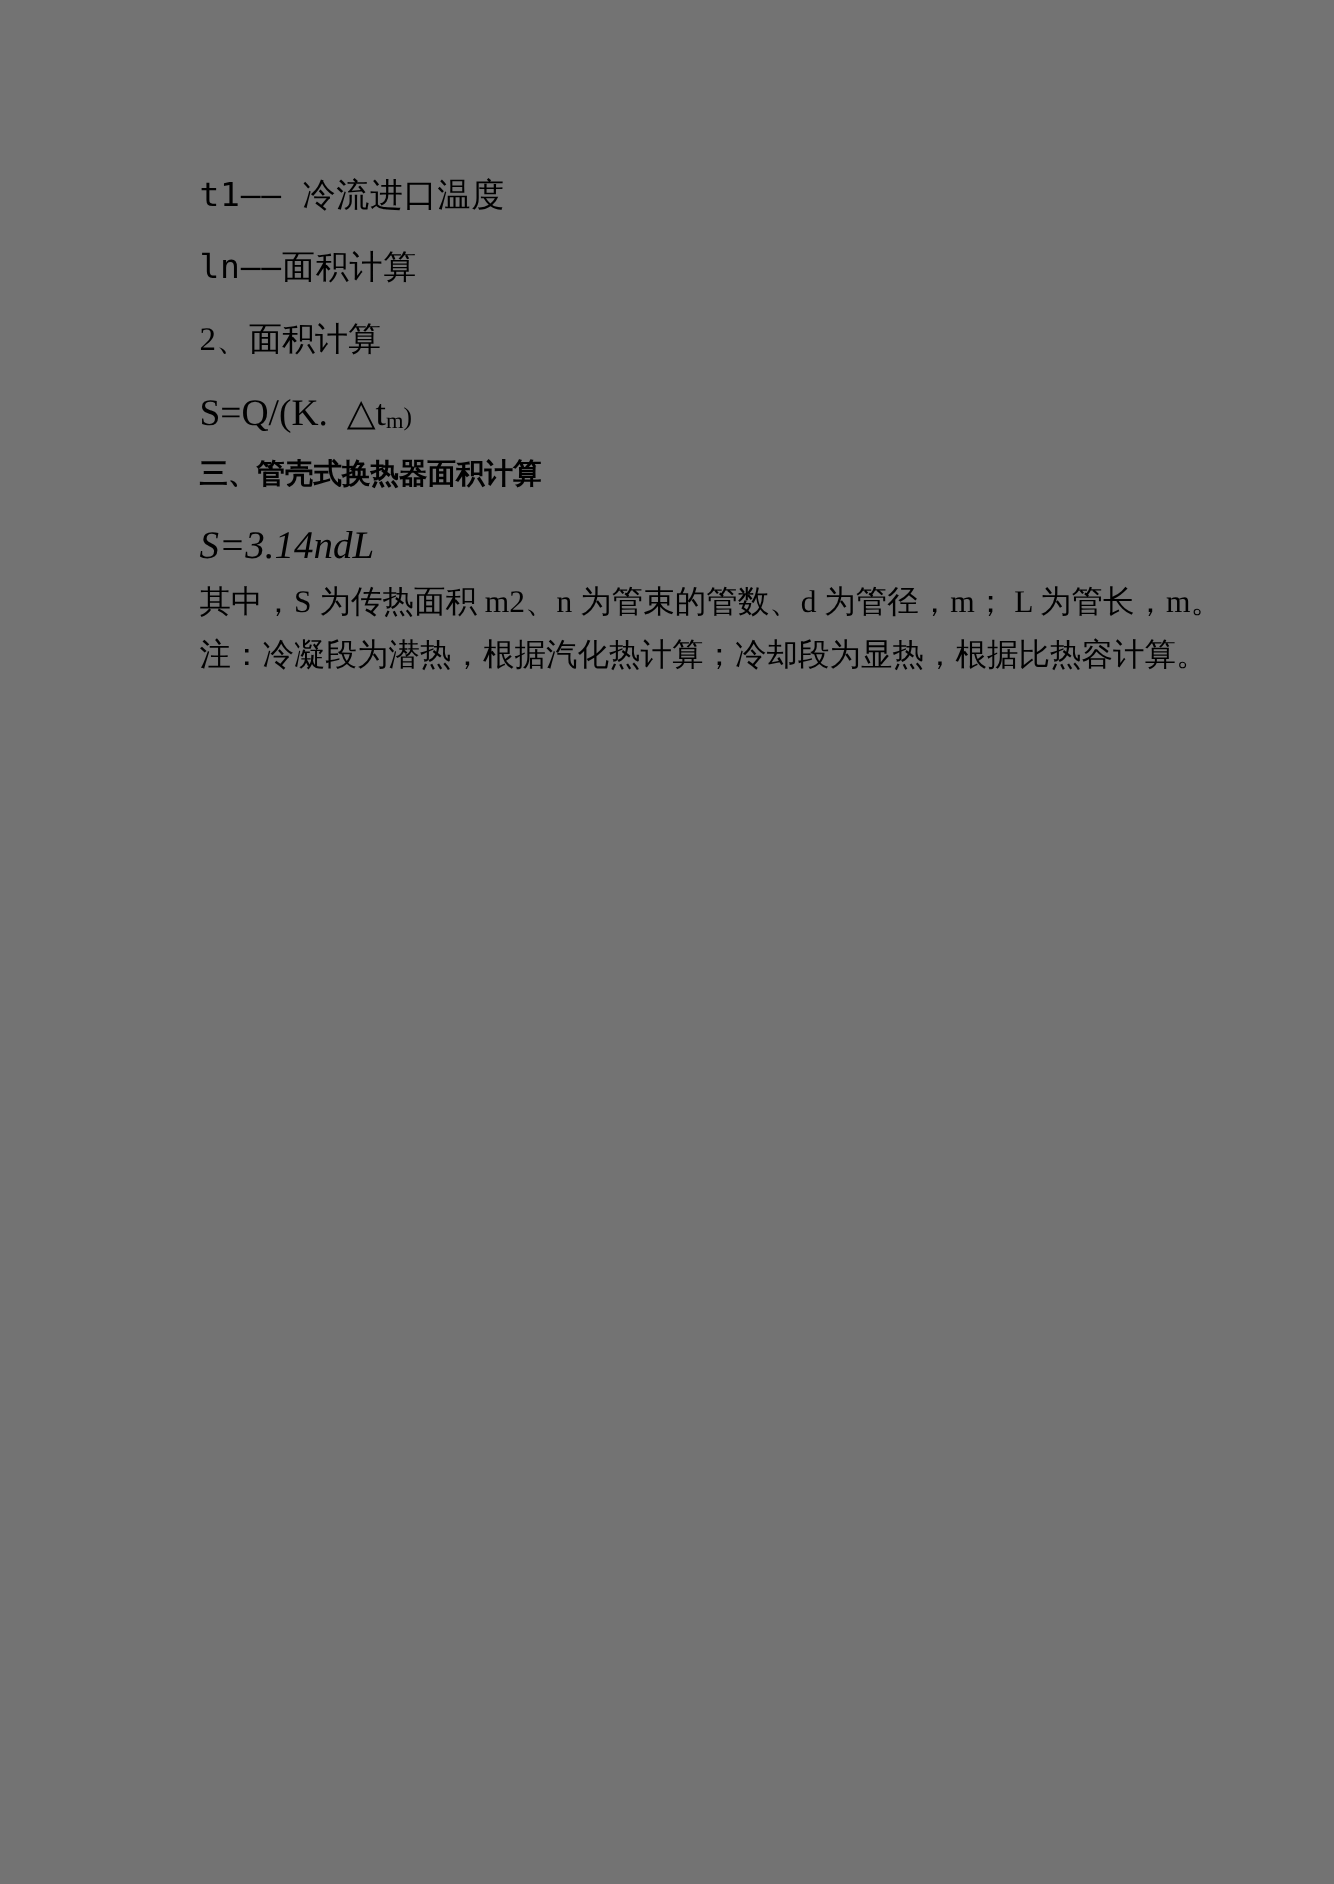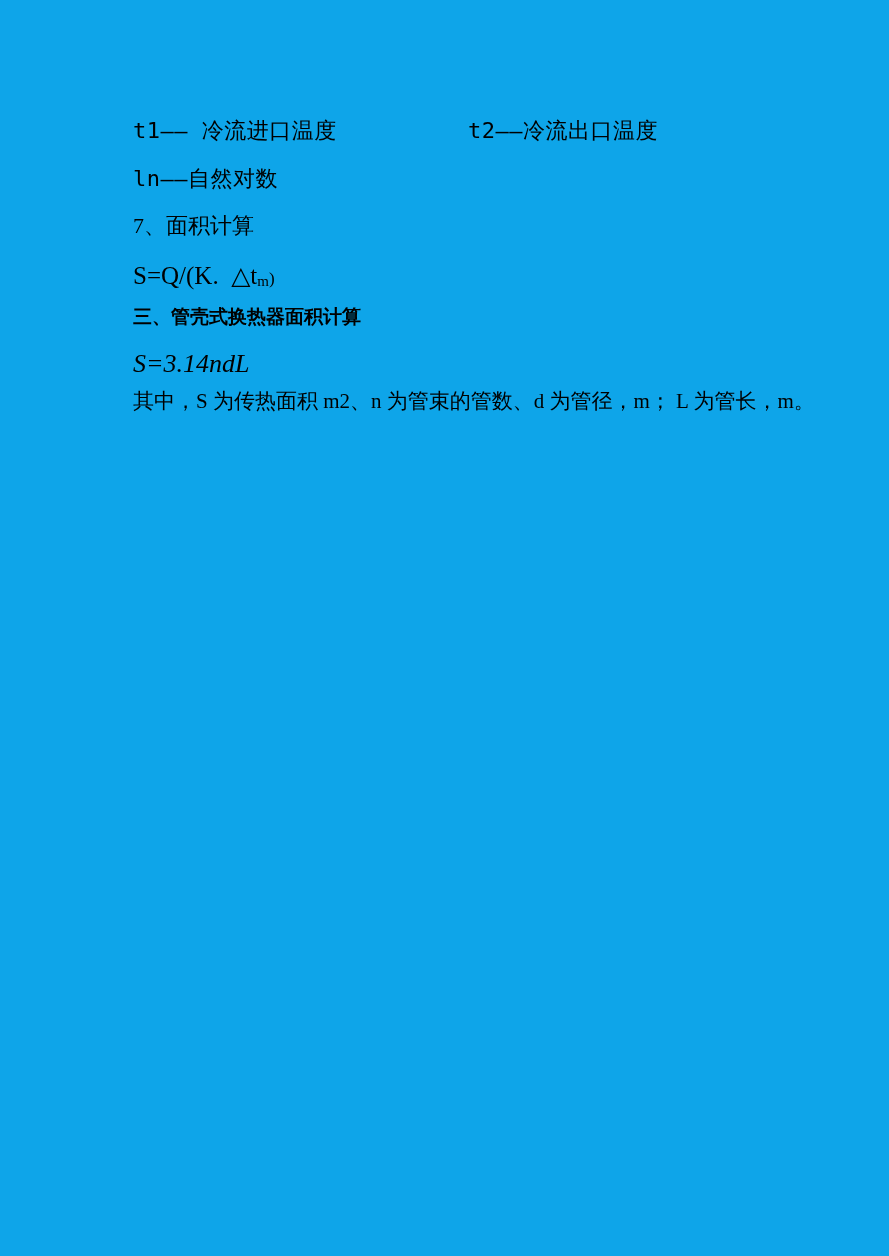--- a/index.html
+++ b/index.html
@@ -4,21 +4,21 @@
 <style>
   html, body {
     margin: 0;
     padding: 0;
     background: #ffffff;
   }
   .page {
     position: relative;
     width: 889px;
     height: 1256px;
-    background: #0ea5e9;
+    background: #737373;
     color: #000000;
     overflow: hidden;
     font-family: "Liberation Serif", serif;
   }
   .line {
     position: absolute;
     left: 133px;
     white-space: pre;
     color: #000000;
   }
@@ -69,28 +69,28 @@
   .note-vars { top: 388px; }
   .note-heat { top: 423px; }
 </style>
 </head>
 <body>
 
 <div class="page">
 
   <span class="line def def-t1">t1—— 冷流进口温度</span>
 
-  <span class="line def def-t2">t2——冷流出口温度</span>
 
-  <span class="line def def-ln">ln——自然对数</span>
+  <span class="line def def-ln">ln——面积计算</span>
 
-  <span class="line list-item">7、面积计算</span>
+  <span class="line list-item">2、面积计算</span>
 
   <span class="line formula formula-lmtd"><span>S=Q/(K.  △t</span><sub>m</sub><span class="close-paren">)</span></span>
 
   <span class="line section-heading">三、管壳式换热器面积计算</span>
 
   <span class="line formula formula-shell">S=3.14ndL</span>
 
   <span class="line body-note note-vars">其中，S 为传热面积 m2、n 为管束的管数、d 为管径，m； L 为管长，m。</span>
 
+  <span class="line body-note note-heat">注：冷凝段为潜热，根据汽化热计算；冷却段为显热，根据比热容计算。</span>
 
 </div>
 
 </body></html>

